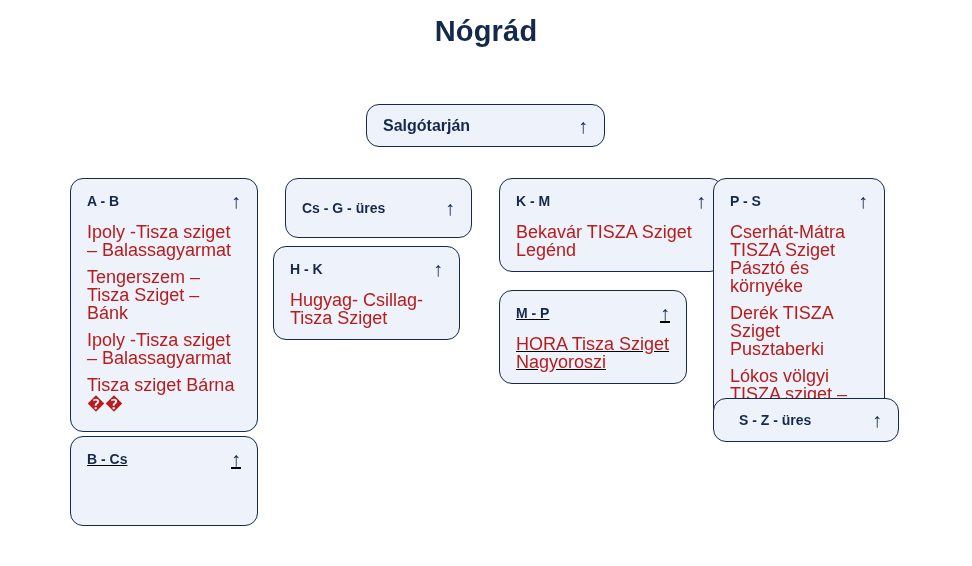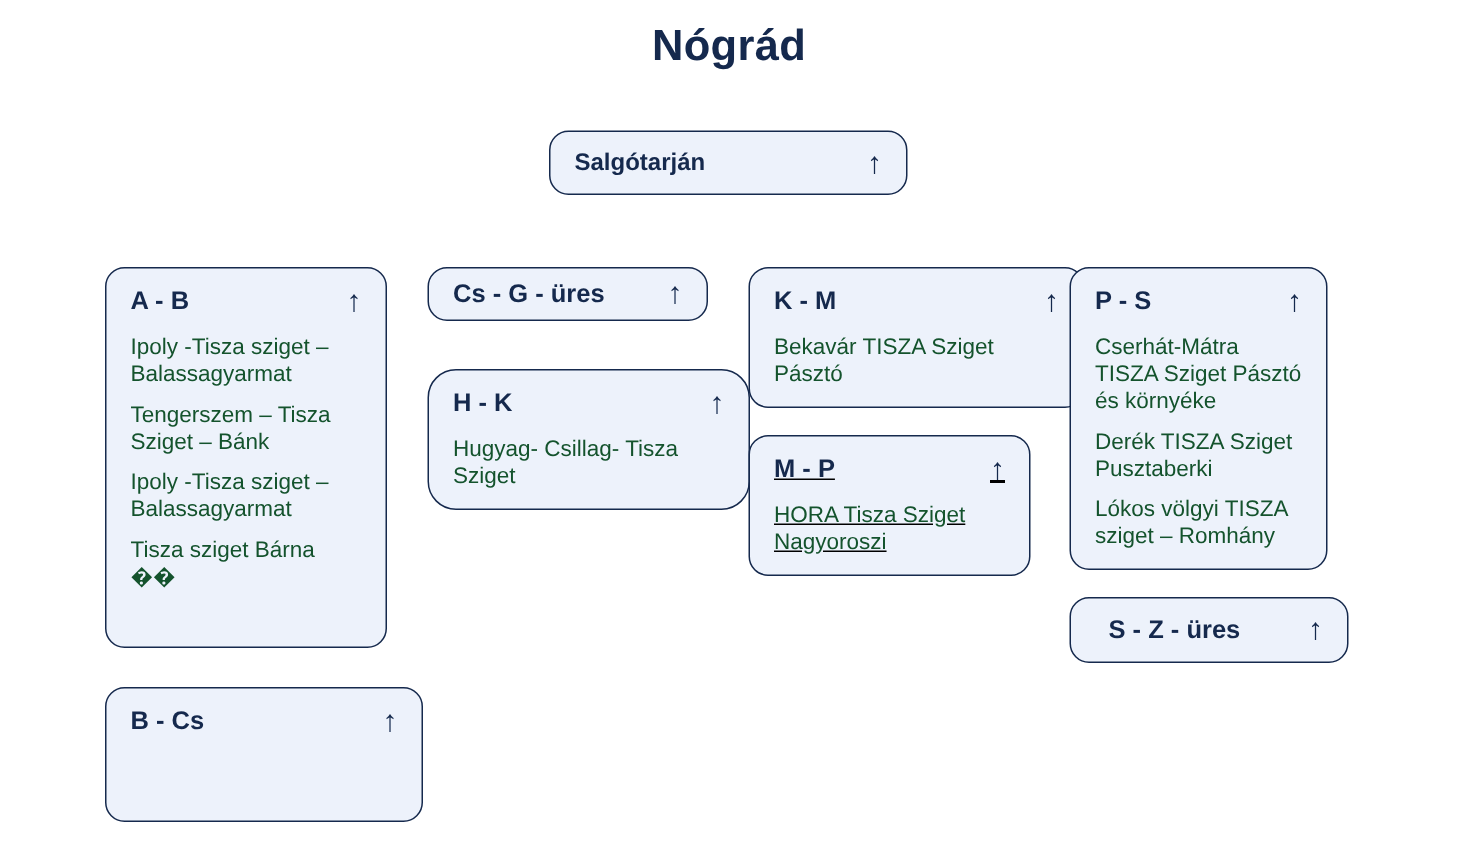--- a/index.html
+++ b/index.html
@@ -29,48 +29,48 @@
     border: 1.5px solid #15294d;
     border-radius: 13px;
     padding: 12px 16px;
   }
   .card-header {
     display: flex;
     justify-content: space-between;
     align-items: center;
   }
   .card-label {
-    font-size: 17px;
+    font-size: 14px;
     font-weight: 700;
     color: #15294d;
   }
   .arrow {
     font-size: 20px;
     line-height: 1;
     color: #15294d;
     cursor: pointer;
     user-select: none;
   }
   .card-item {
     margin-top: 9px;
-    font-size: 15px;
+    font-size: 18px;
     line-height: 18px;
-    color: #14532d;
+    color: #b91c1c;
   }
   .card-body .card-item:first-child { margin-top: 12px; }
   
   .card--bar { display: flex; align-items: center; padding-top: 0; padding-bottom: 0; }
   .card--bar .card-header { flex: 1; }
   
-  .card--salgotarjan { left: 366px; top: 87px;  width: 239px; height: 43px; }
+  .card--salgotarjan { left: 366px; top: 104px;  width: 239px; height: 43px; }
   .card--salgotarjan .card-label { font-size: 16px; }
   .card--a-b         { left: 70px;  top: 178px; width: 188px; min-height: 254px; }
-  .card--b-cs        { left: 70px;  top: 458px; width: 212px; min-height: 90px; }
-  .card--cs-g        { left: 285px; top: 178px; width: 187px; height: 36px; }
-  .card--h-k         { left: 285px; top: 246px; width: 215px; min-height: 90px; border-radius: 19px; }
+  .card--b-cs        { left: 70px;  top: 436px; width: 188px; min-height: 90px; text-decoration: underline; }
+  .card--cs-g        { left: 285px; top: 178px; width: 187px; height: 60px; }
+  .card--h-k         { left: 273px; top: 246px; width: 187px; min-height: 90px; }
   .card--k-m         { left: 499px; top: 178px; width: 224px; min-height: 91px; }
   .card--m-p         { left: 499px; top: 290px; width: 188px; min-height: 90px; text-decoration: underline; }
   .card--p-s         { left: 713px; top: 178px; width: 172px; min-height: 192px; }
   .card--s-z         { left: 713px; top: 398px; width: 186px; height: 44px; padding-left: 25px; }
 </style>
 </head>
 <body>
 
 <div class="page">
 
@@ -119,21 +119,21 @@
       <div class="card-item">Hugyag- Csillag- Tisza Sziget</div>
     </div>
   </div>
 
   <div class="card card--k-m">
     <div class="card-header">
       <span class="card-label">K - M</span>
       <span class="arrow">↑</span>
     </div>
     <div class="card-body">
-      <div class="card-item">Bekavár TISZA Sziget Pásztó</div>
+      <div class="card-item">Bekavár TISZA Sziget Legénd</div>
     </div>
   </div>
 
   <div class="card card--m-p">
     <div class="card-header">
       <span class="card-label">M - P</span>
       <span class="arrow">↑</span>
     </div>
     <div class="card-body">
       <div class="card-item">HORA Tisza Sziget Nagyoroszi</div>

